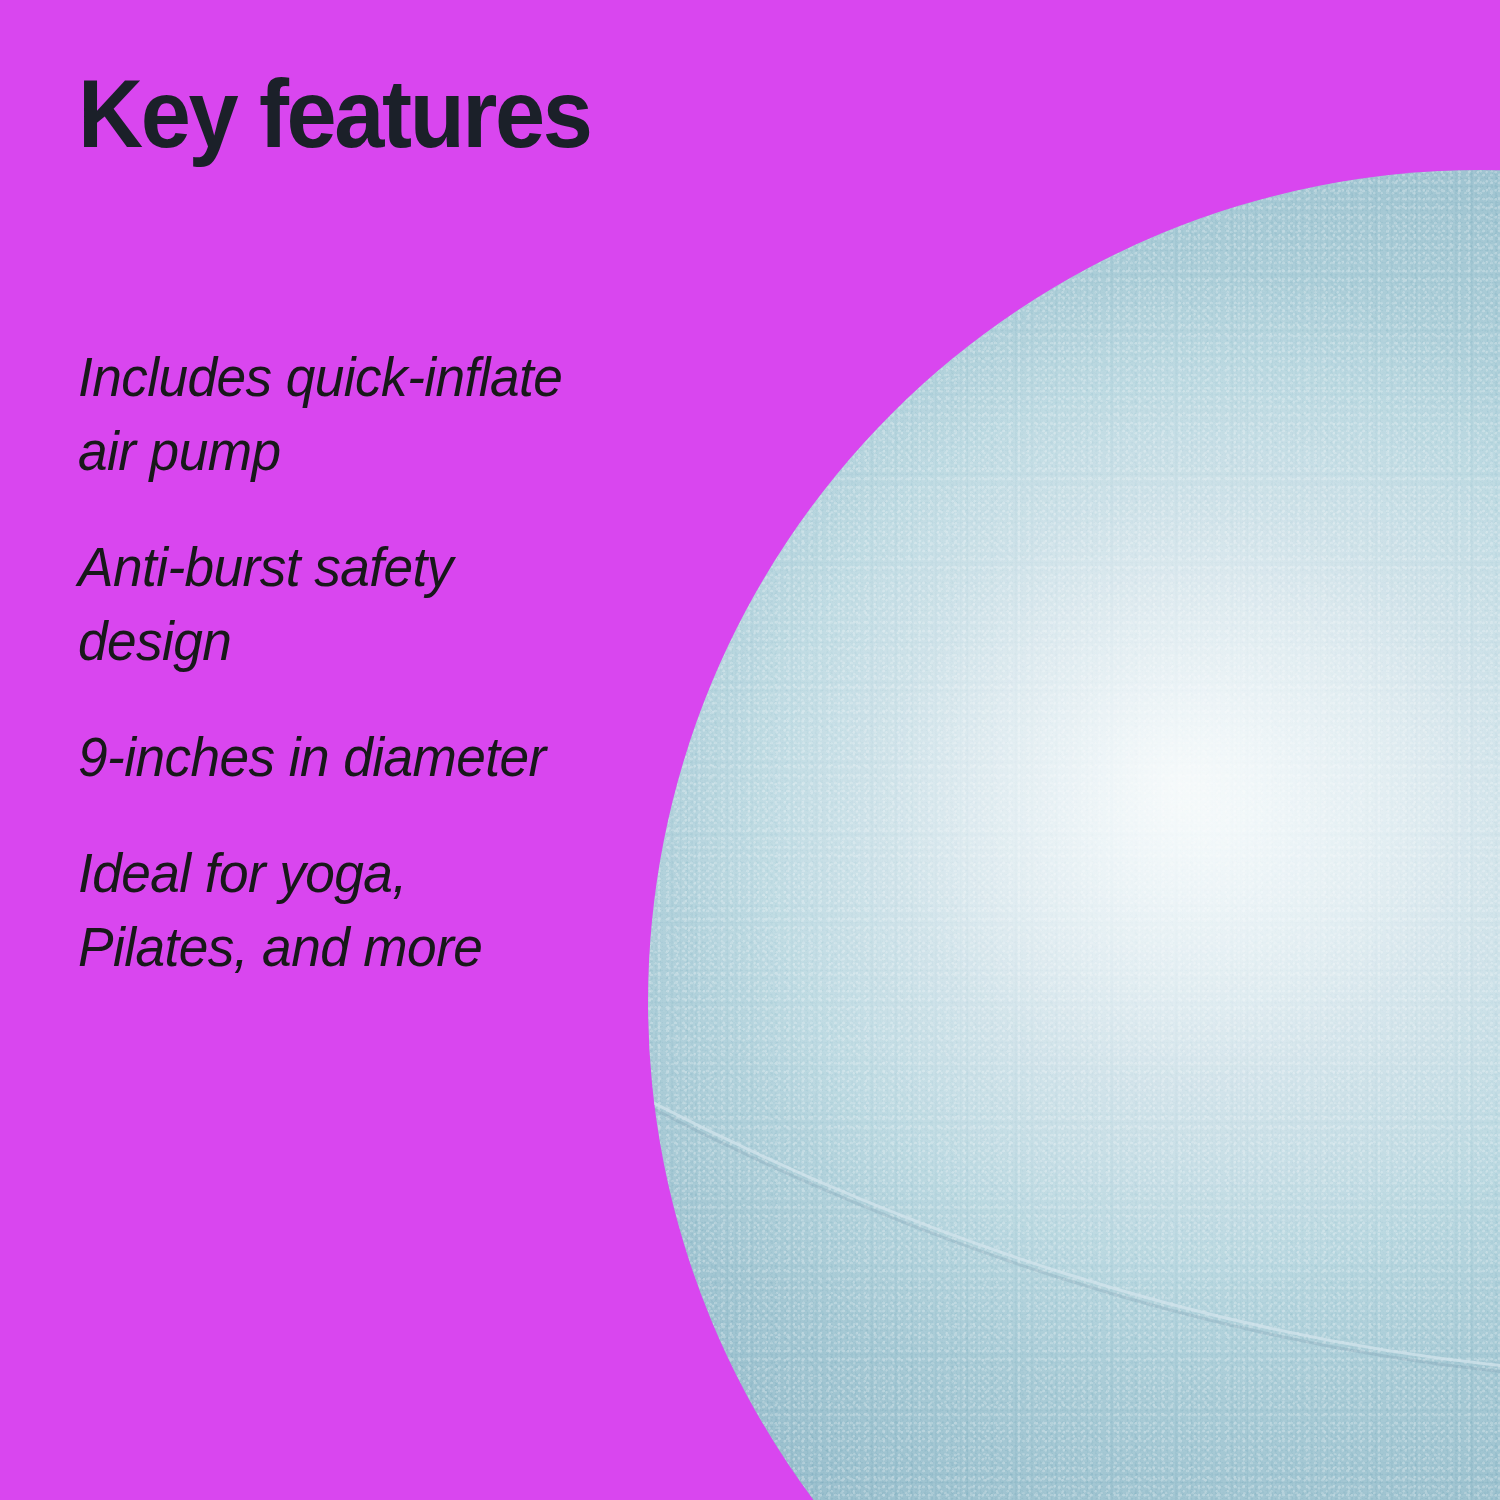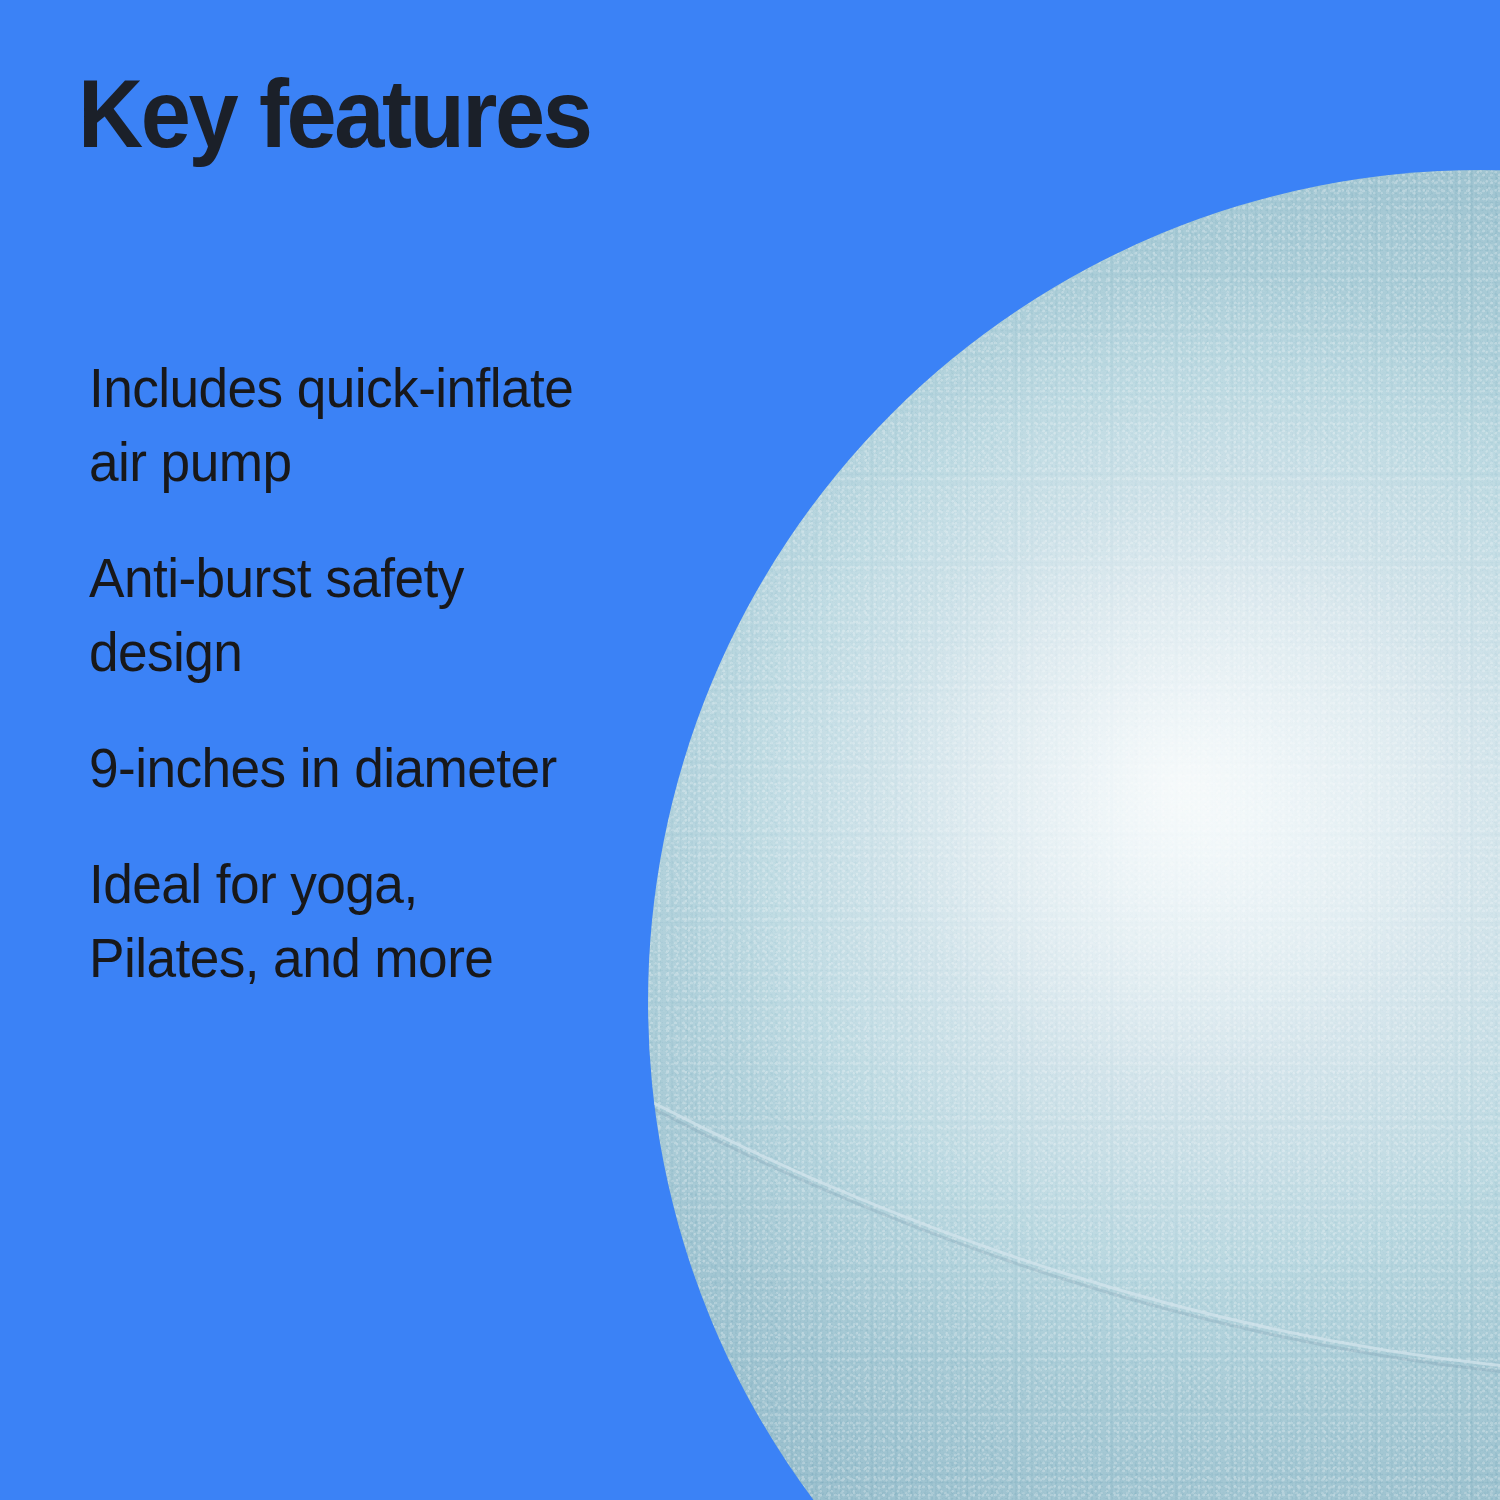--- a/index.html
+++ b/index.html
@@ -5,21 +5,21 @@
   html, body {
     margin: 0;
     padding: 0;
     background: #ffffff;
   }
   #canvas {
     position: relative;
     width: 1500px;
     height: 1500px;
     overflow: hidden;
-    background: #3b82f6;
+    background: #d946ef;
     font-family: "Liberation Sans", sans-serif;
     -webkit-font-smoothing: antialiased;
   }
 
   
   #product-image {
     position: absolute;
     inset: 0;
     overflow: hidden;
   }
@@ -112,26 +112,27 @@
     line-height: 1.08;
     font-weight: 700;
     letter-spacing: -2.6px;
     color: #1b2029;
     font-family: "Liberation Sans", sans-serif;
     transform: scaleX(0.93);
     transform-origin: left center;
   }
   #feature-list {
     list-style: none;
-    margin: 11px;
+    margin: 0;
     padding: 0;
     position: absolute;
     top: 340px;
     left: 0;
     width: 620px;
+    font-style: italic;
   }
   .feature-item {
     font-size: 56px;
     line-height: 74px;
     font-weight: 400;
     letter-spacing: -0.6px;
     color: #18181a;
     margin-bottom: 42px;
     transform: scaleX(0.95);
     transform-origin: left center;

